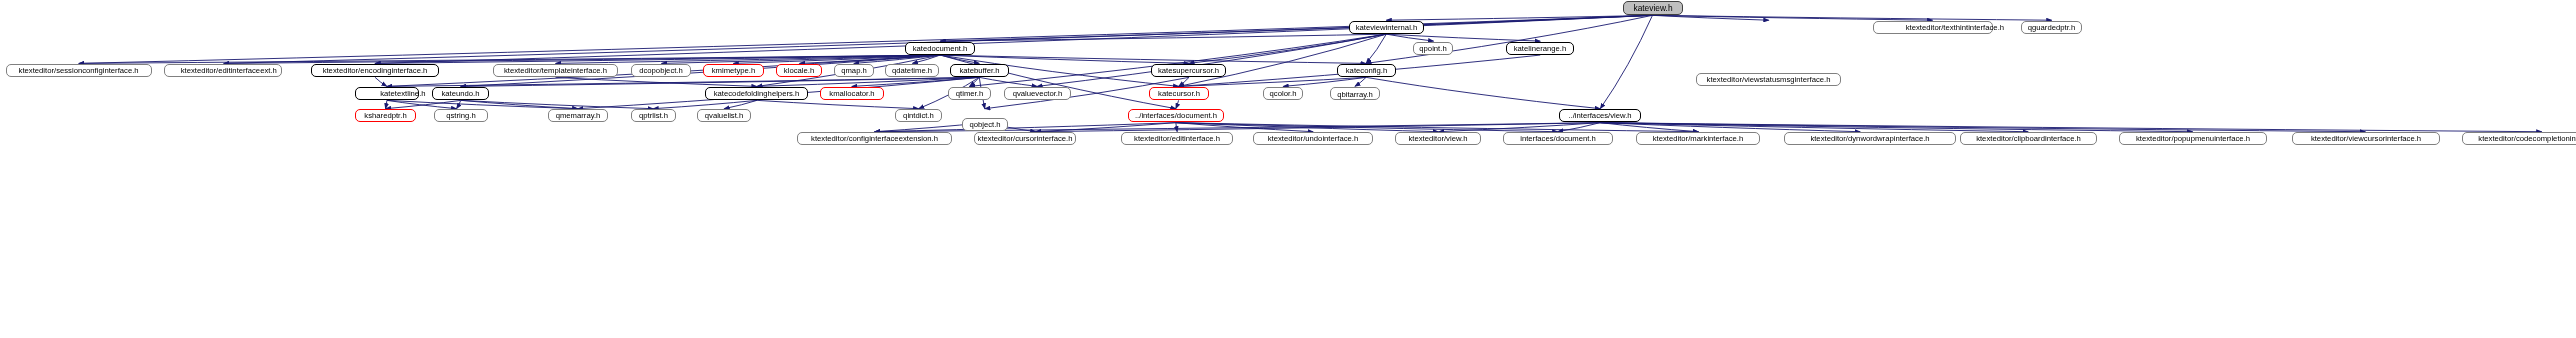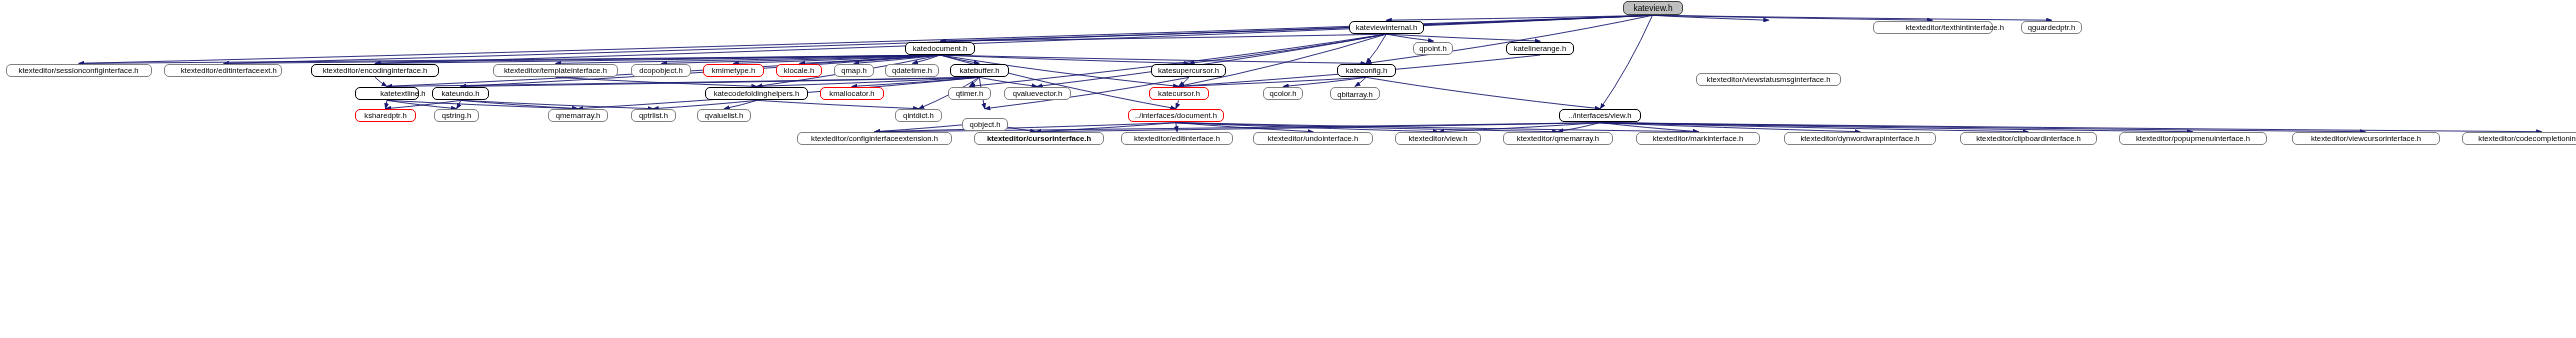--- a/index.html
+++ b/index.html
@@ -223,21 +223,21 @@
       </div>
       <div class="node" style="left: 1263px; top: 87px; width: 40px;">
         <span class="node-label">qcolor.h</span>
       </div>
       <div class="node" style="left: 1330px; top: 87px; width: 50px; align-items: flex-end;">
         <span class="node-label">qbitarray.h</span>
       </div>
       <div class="node red" style="left: 355px; top: 109px; width: 61px;">
         <span class="node-label">ksharedptr.h</span>
       </div>
-      <div class="node" style="left: 434px; top: 109px; width: 45px;">
+      <div class="node" style="left: 434px; top: 109px; width: 54px;">
         <span class="node-label">qstring.h</span>
       </div>
       <div class="node" style="left: 548px; top: 109px; width: 60px;">
         <span class="node-label">qmemarray.h</span>
       </div>
       <div class="node" style="left: 631px; top: 109px; width: 45px;">
         <span class="node-label">qptrlist.h</span>
       </div>
       <div class="node" style="left: 697px; top: 109px; width: 54px;">
         <span class="node-label">qvaluelist.h</span>
@@ -250,39 +250,39 @@
       </div>
       <div class="node red" style="left: 1128px; top: 109px; width: 96px;">
         <span class="node-label">../interfaces/document.h</span>
       </div>
       <div class="node hdr" style="left: 1559px; top: 109px; width: 82px;">
         <span class="node-label">../interfaces/view.h</span>
       </div>
       <div class="node" style="left: 797px; top: 132px; width: 155px;">
         <span class="node-label">ktexteditor/configinterfaceextension.h</span>
       </div>
-      <div class="node" style="left: 974px; top: 132px; width: 130px; font-weight: bold;">
+      <div class="node" style="left: 974px; top: 132px; width: 102px;">
         <span class="node-label">ktexteditor/cursorinterface.h</span>
       </div>
       <div class="node" style="left: 1121px; top: 132px; width: 112px;">
         <span class="node-label">ktexteditor/editinterface.h</span>
       </div>
       <div class="node" style="left: 1253px; top: 132px; width: 120px;">
         <span class="node-label">ktexteditor/undointerface.h</span>
       </div>
       <div class="node" style="left: 1395px; top: 132px; width: 86px;">
         <span class="node-label">ktexteditor/view.h</span>
       </div>
       <div class="node" style="left: 1503px; top: 132px; width: 110px;">
-        <span class="node-label">ktexteditor/qmemarray.h</span>
+        <span class="node-label">interfaces/document.h</span>
       </div>
       <div class="node" style="left: 1636px; top: 132px; width: 124px;">
         <span class="node-label">ktexteditor/markinterface.h</span>
       </div>
-      <div class="node" style="left: 1784px; top: 132px; width: 152px;">
+      <div class="node" style="left: 1784px; top: 132px; width: 172px;">
         <span class="node-label">ktexteditor/dynwordwrapinterface.h</span>
       </div>
       <div class="node" style="left: 1960px; top: 132px; width: 137px;">
         <span class="node-label">ktexteditor/clipboardinterface.h</span>
       </div>
       <div class="node" style="left: 2119px; top: 132px; width: 148px;">
         <span class="node-label">ktexteditor/popupmenuinterface.h</span>
       </div>
       <div class="node" style="left: 2292px; top: 132px; width: 148px;">
         <span class="node-label">ktexteditor/viewcursorinterface.h</span>

